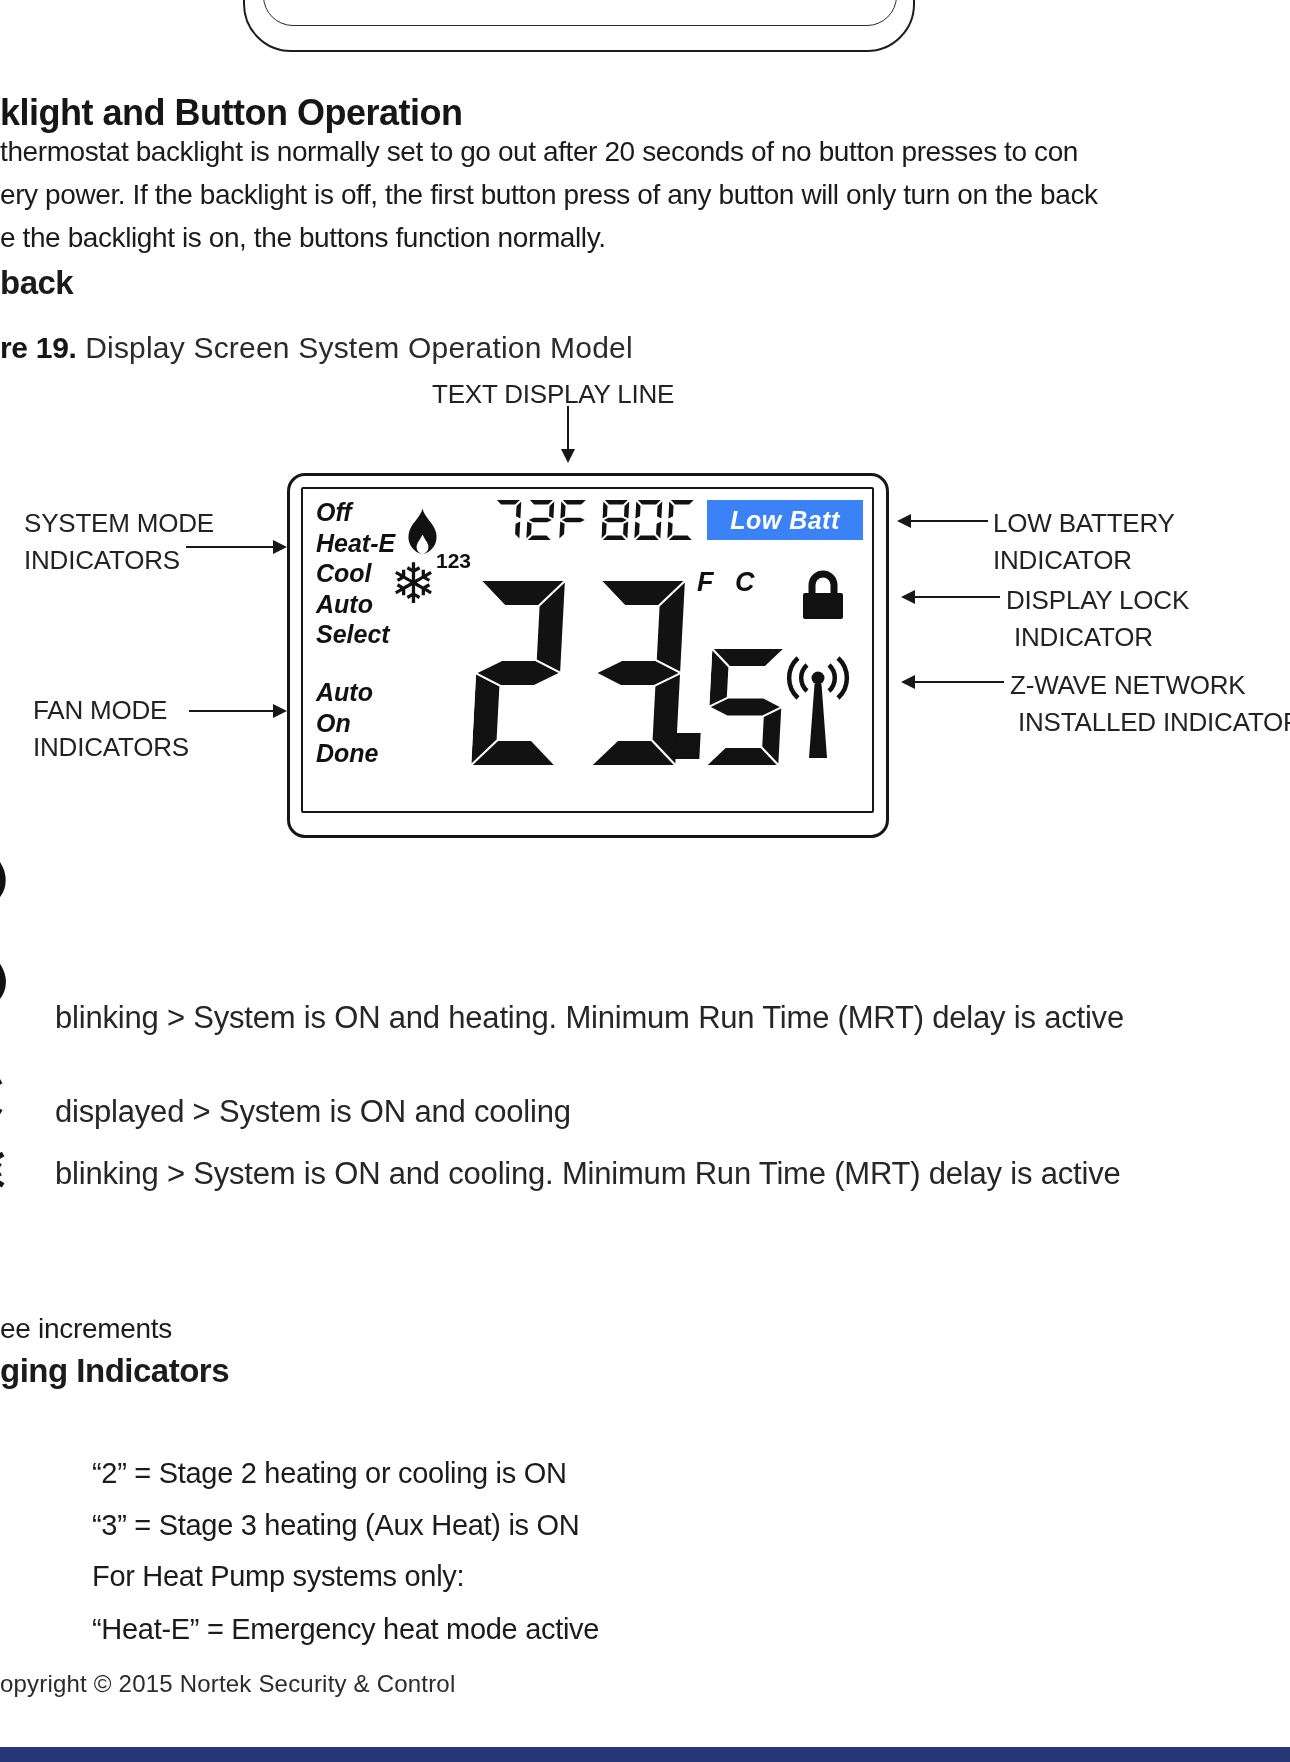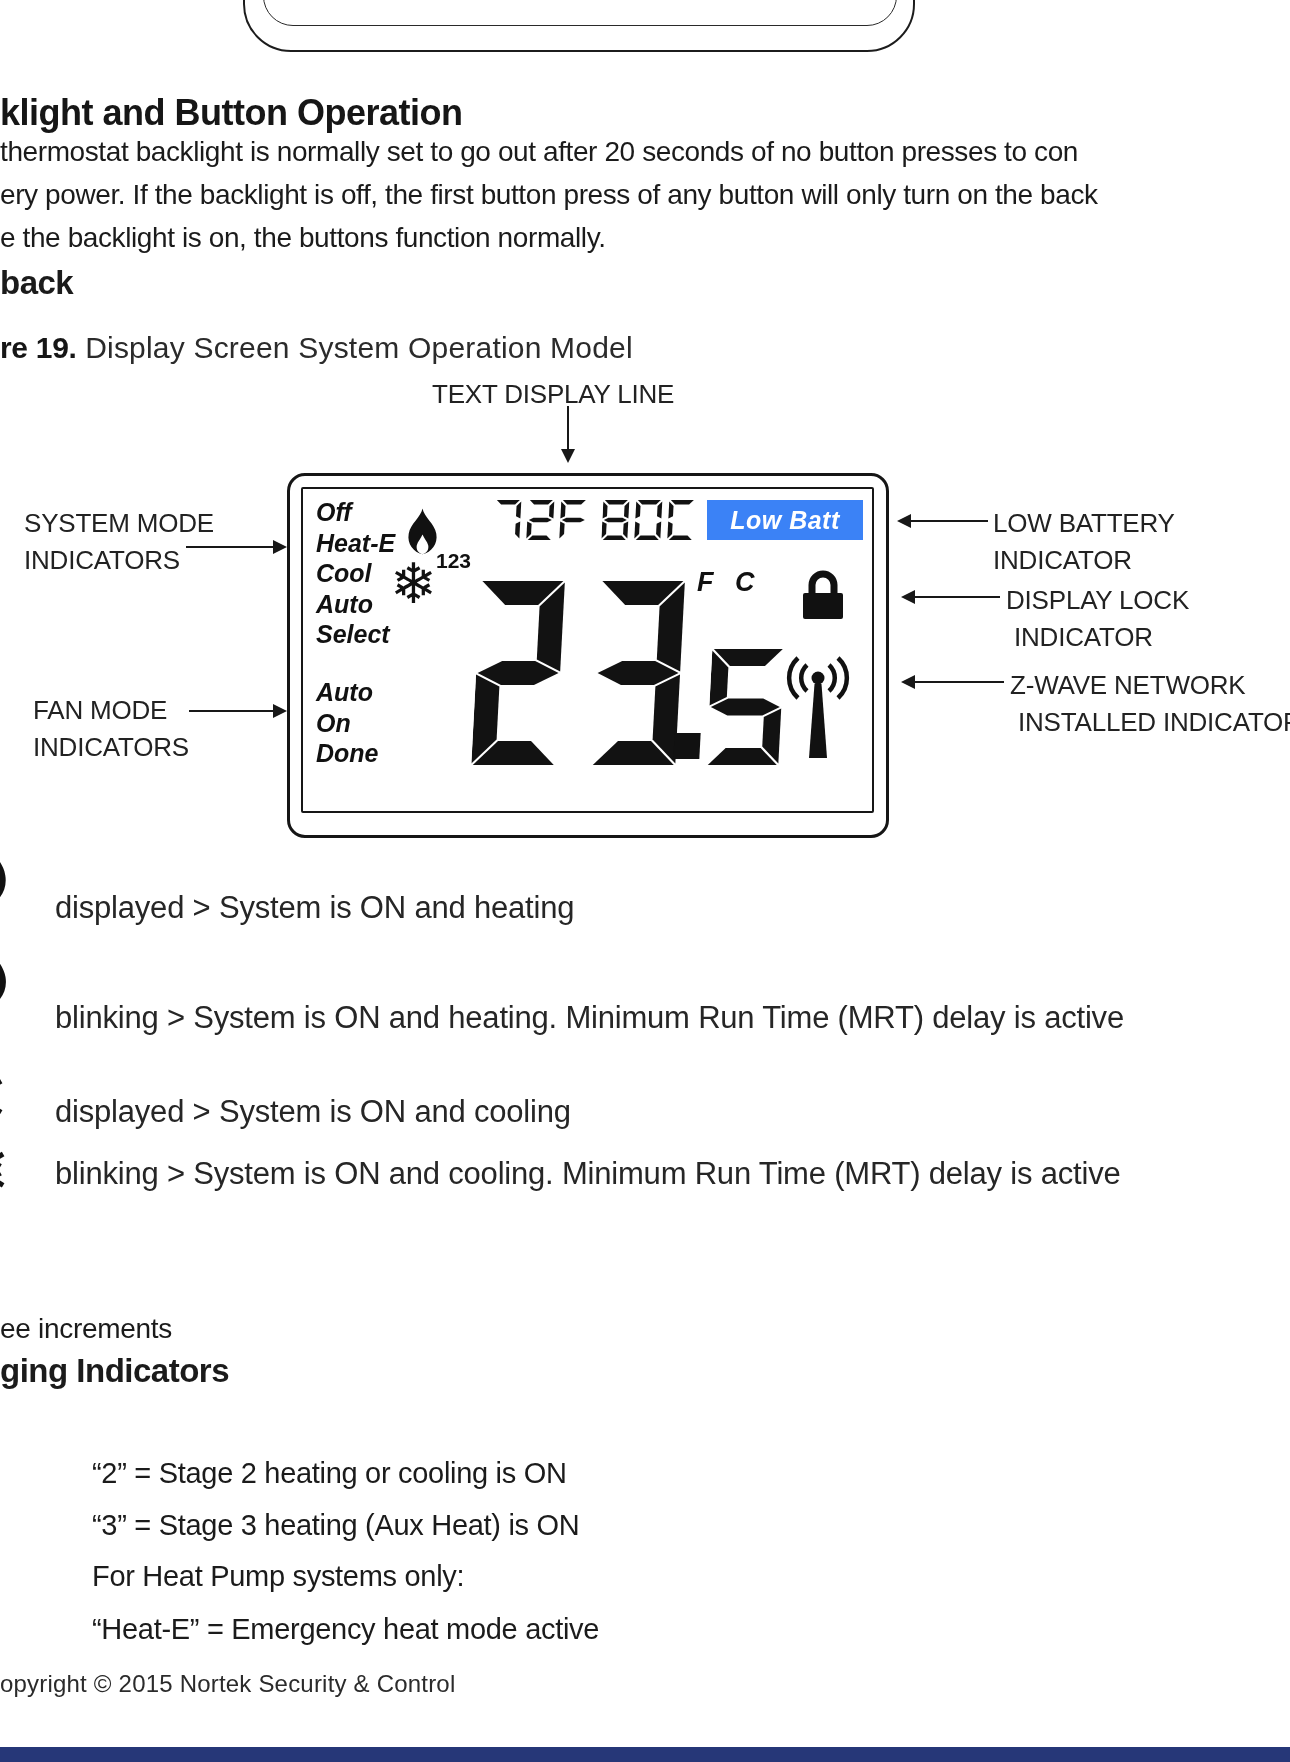--- a/index.html
+++ b/index.html
@@ -195,21 +195,20 @@
   <div class="arrow hl" style="left:914px;top:681px;width:90px"></div>
   <div class="abs callout" style="left:1010px;top:667px">
     <div>Z-WAVE NETWORK</div>
     <div style="margin-left:8px">INSTALLED INDICATOR</div>
   </div>
 
   <svg class="abs" style="left:-46px;top:830px" width="58" height="84" viewBox="0 0 60 80">
     <path d="M30 1 C27 16 10 26 7 43 C4 60 15 74 30 77 C45 74 56 60 53 43 C50 26 33 16 30 1 Z" fill="#111"></path>
     <path d="M30 77 C23 75.5 19 69 20.5 62 C22 55 27.5 51 30 44 C32.5 51 38 55 39.5 62 C41 69 37 75.5 30 77 Z" fill="#fff"></path>
   </svg>
-  <div class="abs legendtext" style="left:55px;top:890px">displayed &gt; System is ON and heating</div>
 
   <svg class="abs" style="left:-44px;top:933px" width="56" height="82" viewBox="0 0 60 80">
     <path d="M30 1 C27 16 10 26 7 43 C4 60 15 74 30 77 C45 74 56 60 53 43 C50 26 33 16 30 1 Z" fill="#111"></path>
     <path d="M30 77 C23 75.5 19 69 20.5 62 C22 55 27.5 51 30 44 C32.5 51 38 55 39.5 62 C41 69 37 75.5 30 77 Z" fill="#fff"></path>
   </svg>
   <div class="abs legendtext" style="left:55px;top:1000px">blinking &gt; System is ON and heating. Minimum Run Time (MRT) delay is active</div>
 
   <div class="abs flake" style="left:-62px;top:1055px;font-size:86px">❄</div>
   <div class="abs legendtext" style="left:55px;top:1094px">displayed &gt; System is ON and cooling</div>
 

